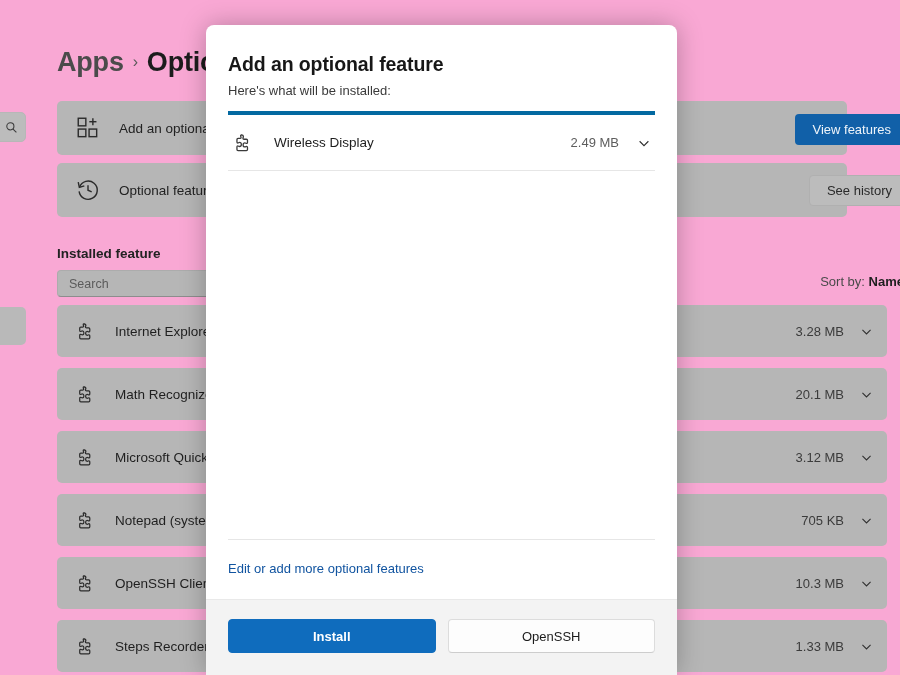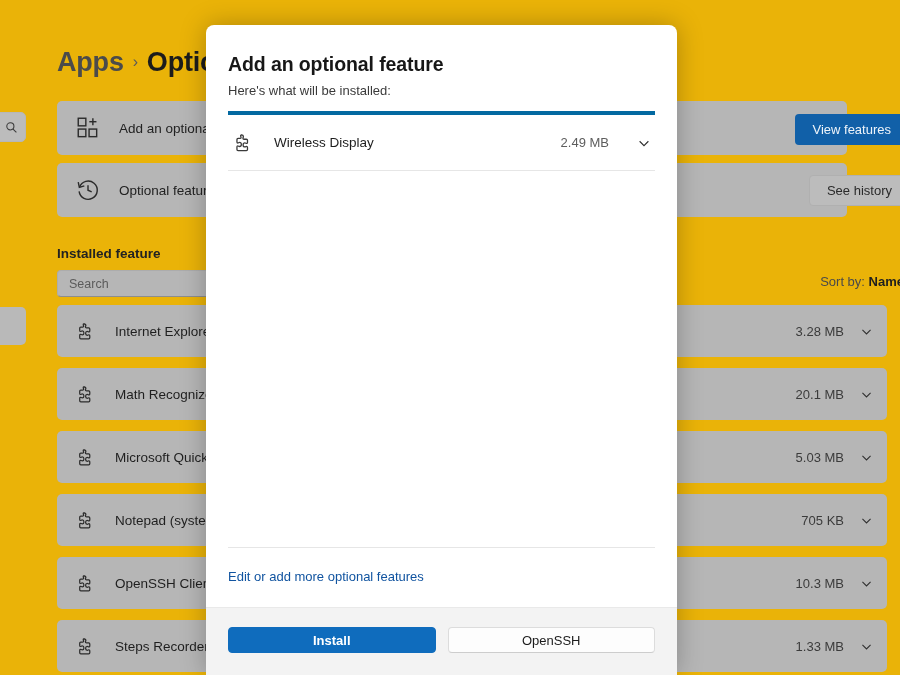--- a/index.html
+++ b/index.html
@@ -16,21 +16,21 @@
     position: relative;
     width: 900px;
     height: 675px;
     background: #b0b0b0;
   }
 
   
   .bg-layer {
     position: absolute;
     inset: 0;
-    background: #eab308;
+    background: #f9a8d4;
   }
 
   .bg-sidebar-search {
     position: absolute;
     left: -18px;
     top: 112px;
     width: 44px;
     height: 30px;
     border-radius: 5px;
     background: #bcbcbc;
@@ -254,21 +254,21 @@
     flex: 0 0 auto;
   }
   .dlg-item-name {
     font-size: 13.5px;
     color: #1d1d1d;
     flex: 1 1 auto;
   }
   .dlg-item-size {
     font-size: 13px;
     color: #5d5d5d;
-    margin-right: 28px;
+    margin-right: 18px;
   }
   .dlg-item-chev {
     width: 14px;
     height: 14px;
     color: #2f2f2f;
     margin-right: 4px;
     flex: 0 0 auto;
   }
 
   .dlg-spacer { flex: 1 1 auto; min-height: 0; }
@@ -288,21 +288,21 @@
     flex: 0 0 auto;
     background: #f3f3f3;
     border-top: 1px solid #e9e9e9;
     padding: 19px 22px 22px 22px;
     display: flex;
     gap: 12px;
     box-sizing: border-box;
   }
   .dlg-btn {
     flex: 1 1 0;
-    height: 26px;
+    height: 34px;
     border-radius: 4px;
     font-size: 13px;
     display: flex;
     align-items: center;
     justify-content: center;
     box-sizing: border-box;
     cursor: pointer;
   }
   .btn-primary {
     background: #0f6cbd;
@@ -410,21 +410,21 @@
       </span>
     </div>
 
     <div class="feat-row" style="top:431px;">
       <span class="feat-icon">
         <svg width="21" height="21" viewBox="0 0 24 24" fill="none" stroke="#2b2b2b" stroke-width="1.4" stroke-linejoin="round">
           <path d="M10 3.2c1.5 0 2.4 1 2.4 2 0 .7-.5 1.1-.5 1.7 0 .6.5 1 1.2 1h2.6c.7 0 1.2.5 1.2 1.2v2.3c0 .7-.4 1.1-1 1.1-.6 0-1-.6-1.8-.6-1.1 0-2 .9-2 2.2s.9 2.2 2 2.2c.8 0 1.2-.6 1.8-.6.6 0 1 .5 1 1.1v2.4c0 .7-.5 1.2-1.2 1.2H6.6c-.7 0-1.2-.5-1.2-1.2v-3c0-.6.4-1 .9-1 .7 0 1.1.6 1.9.6 1.1 0 2-.9 2-2.2s-.9-2.2-2-2.2c-.8 0-1.2.6-1.9.6-.5 0-.9-.4-.9-1.1V8.1c0-.7.5-1.2 1.2-1.2h2.1c.7 0 1.2-.4 1.2-1 0-.6-.5-1-.5-1.7 0-1 .9-1 1.6-1z"></path>
         </svg>
       </span>
       <span class="feat-name">Microsoft Quick Assist</span>
-      <span class="feat-size">5.03 MB</span>
+      <span class="feat-size">3.12 MB</span>
       <span class="feat-chev">
         <svg width="13" height="13" viewBox="0 0 16 16" fill="none" stroke="#2f2f2f" stroke-width="1.3">
             <polyline points="3,6 8,11 13,6"></polyline>
           </svg>
       </span>
     </div>
 
     <div class="feat-row" style="top:494px;">
       <span class="feat-icon">
         <svg width="21" height="21" viewBox="0 0 24 24" fill="none" stroke="#2b2b2b" stroke-width="1.4" stroke-linejoin="round">

